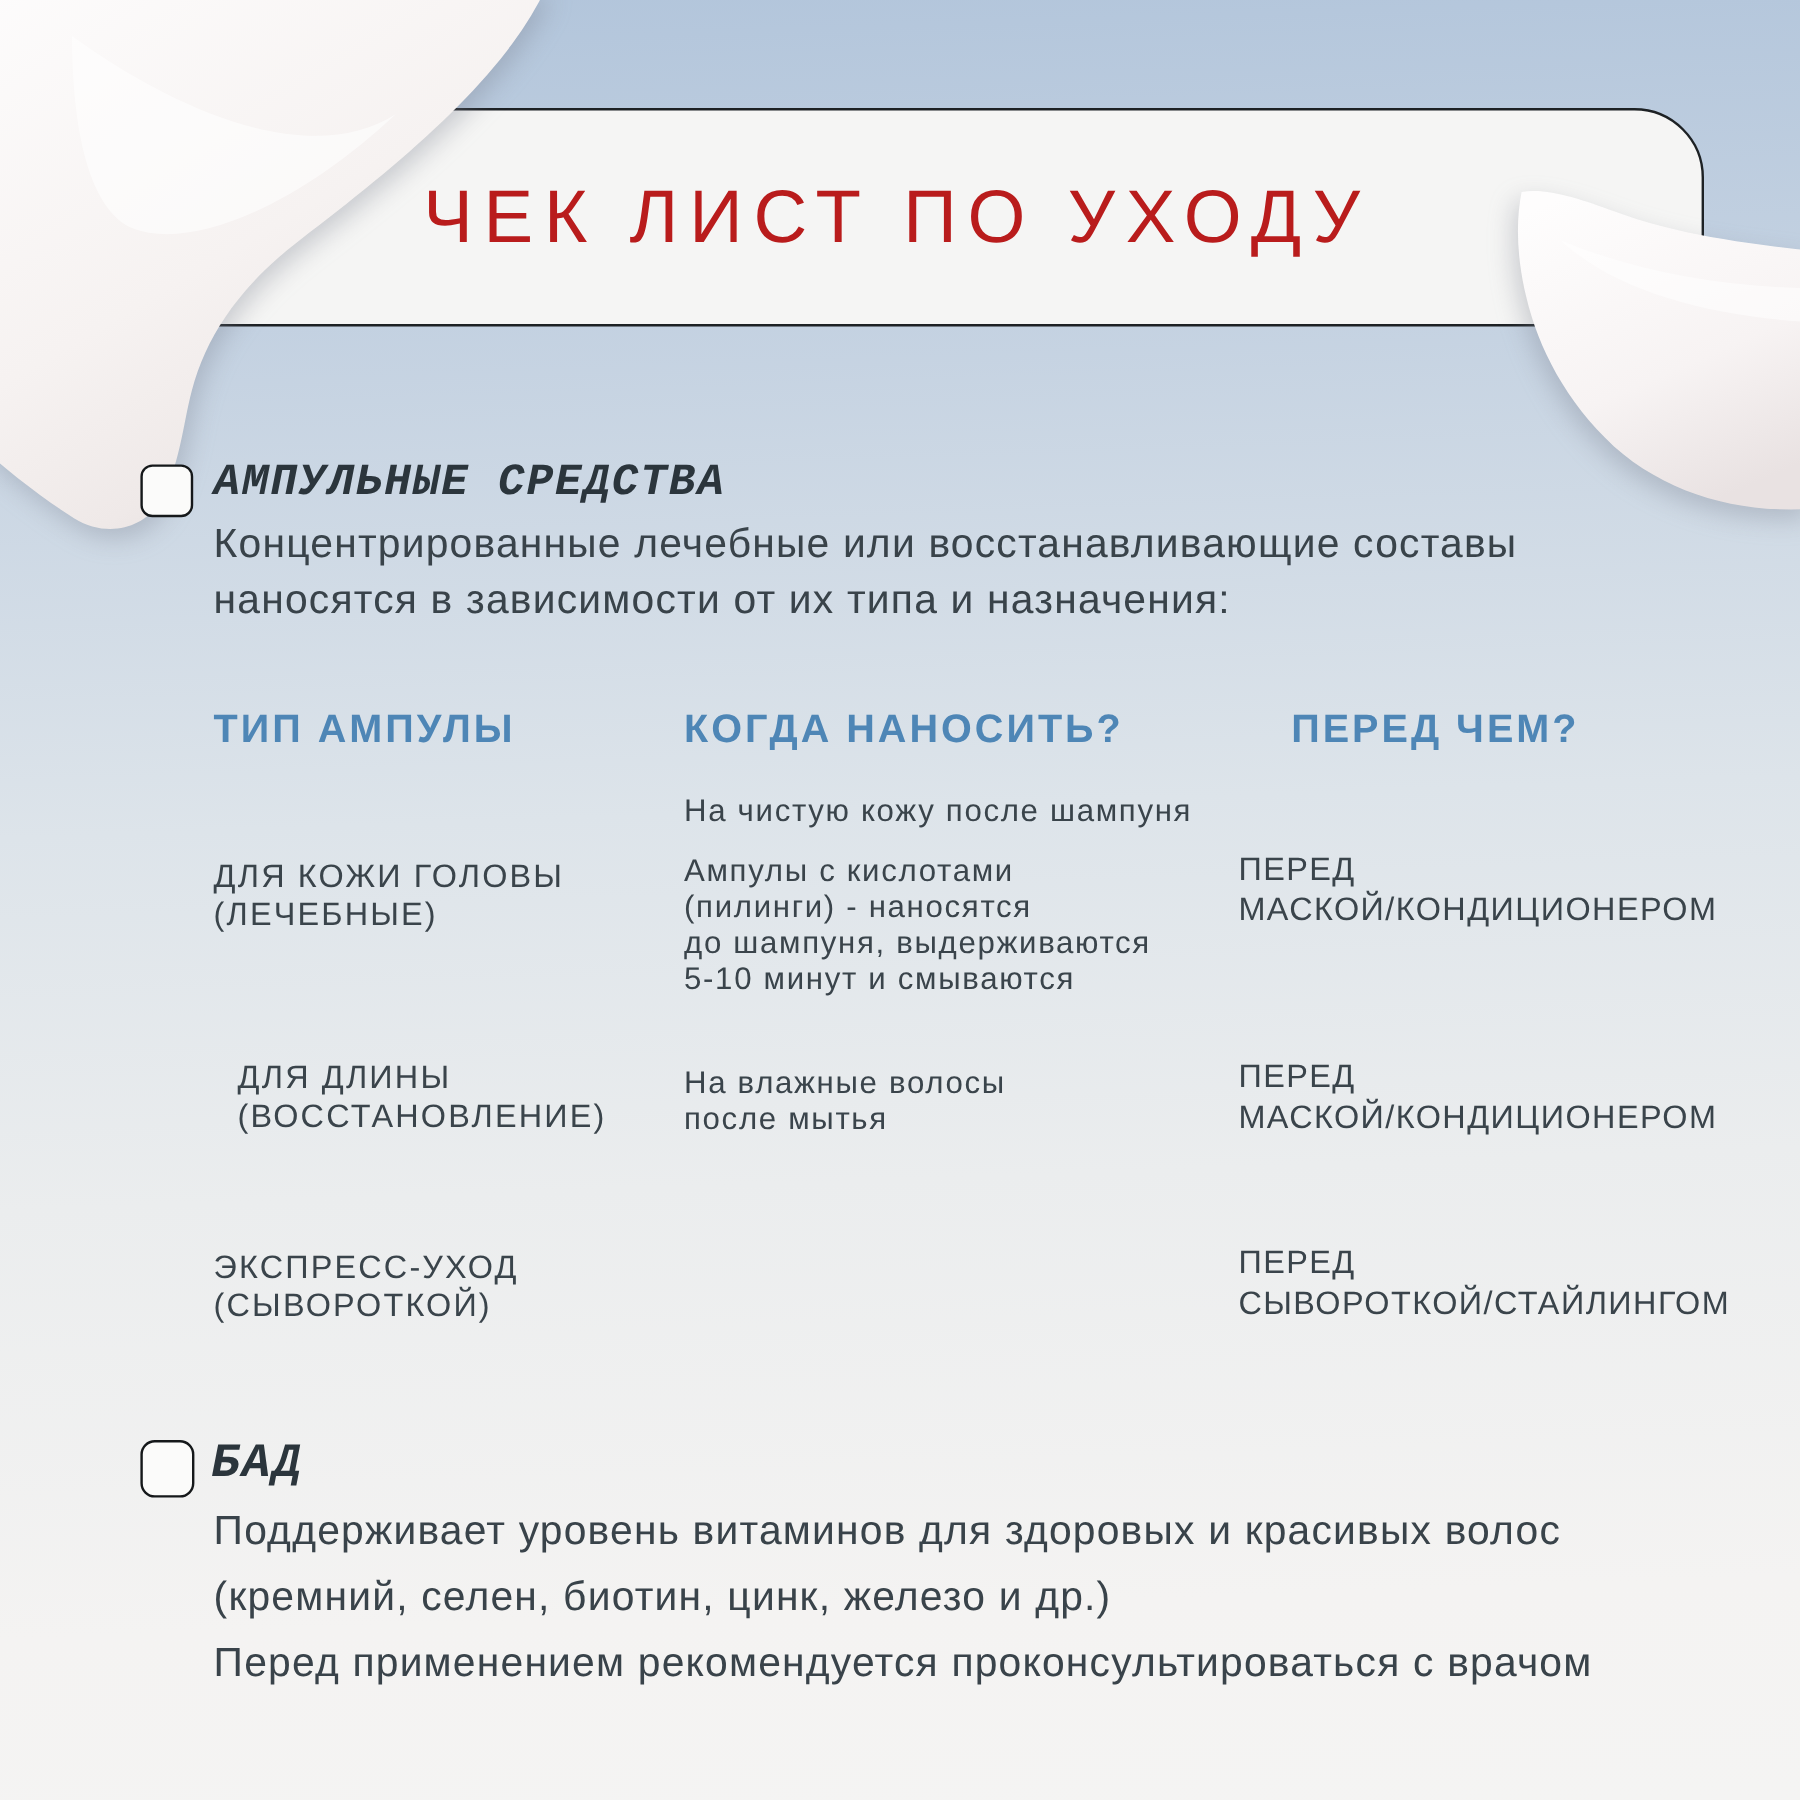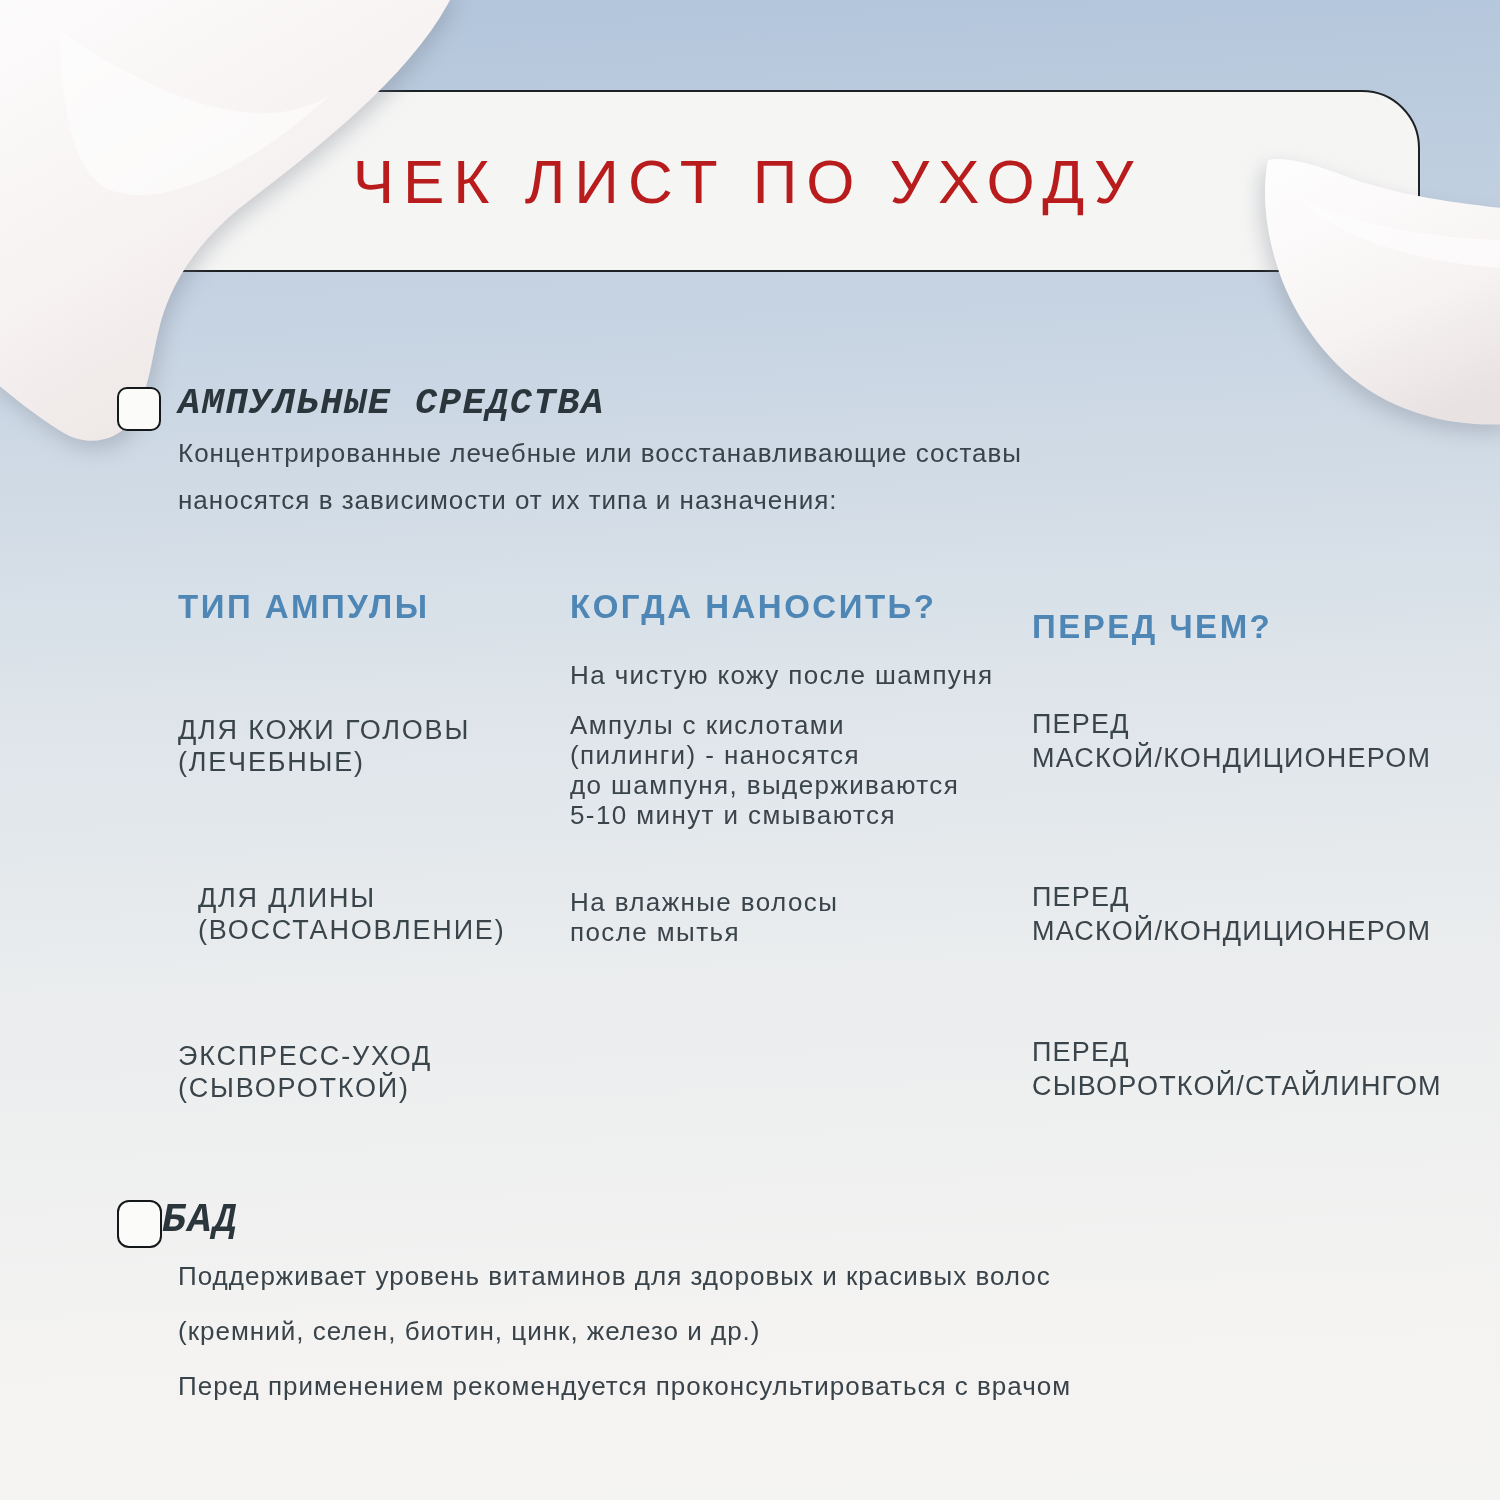--- a/index.html
+++ b/index.html
@@ -29,35 +29,35 @@
     position:absolute;background:#fbfbfa;border:2.5px solid #15181a;
     box-sizing:border-box;
   }
   .cb-1{left:117px;top:387px;width:44px;height:44px;border-radius:10px;}
   .cb-2{left:117px;top:1200px;width:45px;height:48px;border-radius:12px;}
   .section-title{
     position:absolute;font-style:italic;font-weight:700;color:#2b353c;
     font-size:37px;letter-spacing:1.5px;white-space:nowrap;font-family:Liberation Mono, monospace;
   }
   .st-1{left:178px;top:382px;}
-  .st-2{left:162px;top:1198px;font-size:40px;text-align:center;}
+  .st-2{left:176px;top:1198px;font-size:40px;text-align:center;}
   .section-desc{
-    position:absolute;left:178px;color:#39434a;font-size:26px;
+    position:absolute;left:178px;color:#39434a;font-size:34px;
     letter-spacing:1px;white-space:pre-line;
   }
   .sd-1{top:430px;line-height:47px;}
   .sd-2{top:1249px;line-height:55px;}
   
   .col-header{
     position:absolute;top:588px;color:#4e86b6;font-size:33px;
     font-weight:700;letter-spacing:2.5px;white-space:nowrap;
   }
   .ch-1{left:178px;}
   .ch-2{left:570px;}
-  .ch-3{left:1032px;margin-top:20px;}
+  .ch-3{left:1076px;}
   .cell{position:absolute;white-space:pre-line;color:#3a444b;}
   .cell-type{
     font-size:27px;font-weight:400;letter-spacing:1.8px;line-height:32px;
   }
   .cell-note,.cell-detail{
     font-size:26px;letter-spacing:1.4px;line-height:30px;font-weight:400;
   }
   .cell-before{
     font-size:27px;letter-spacing:1.2px;line-height:34px;font-weight:400;
   }

